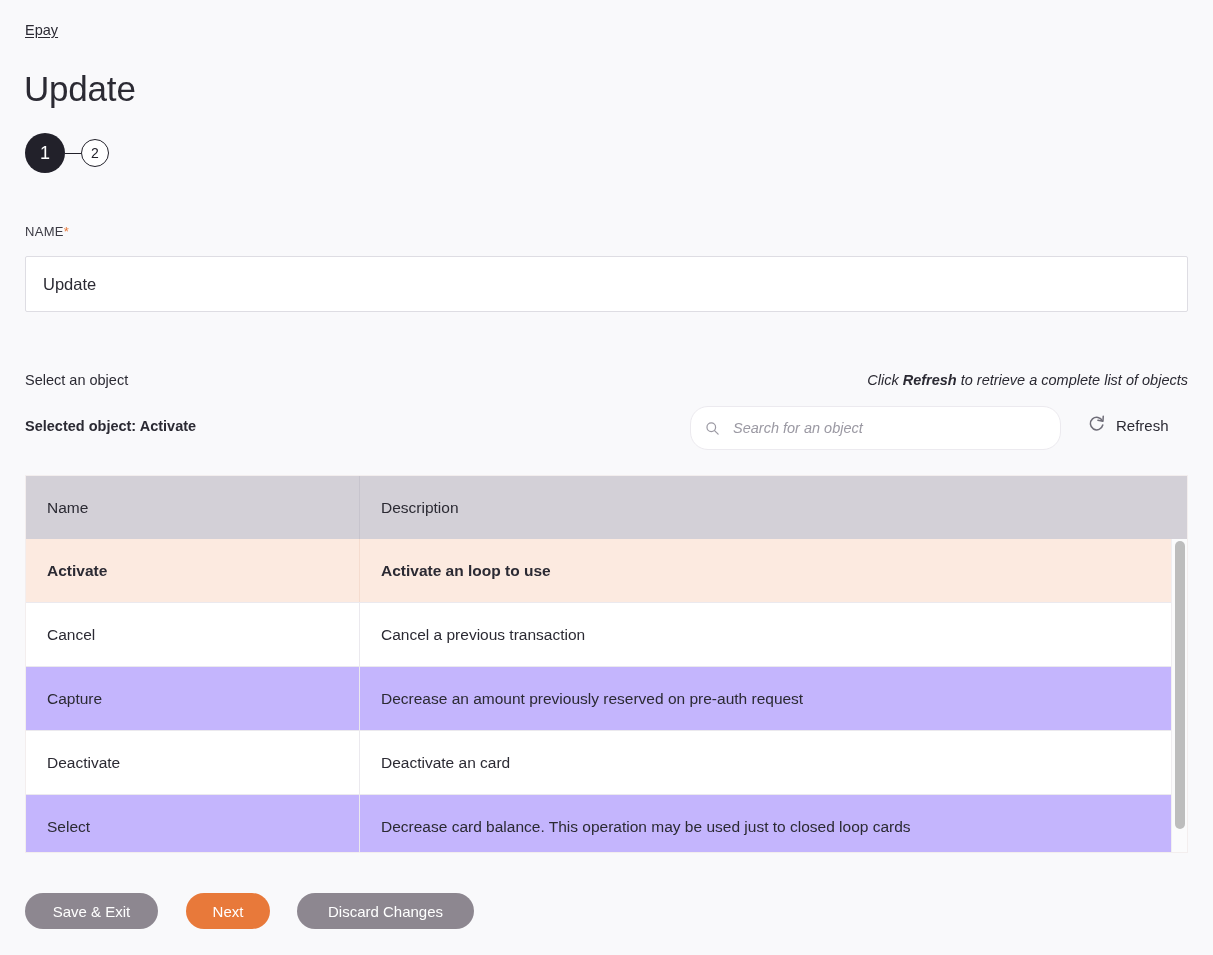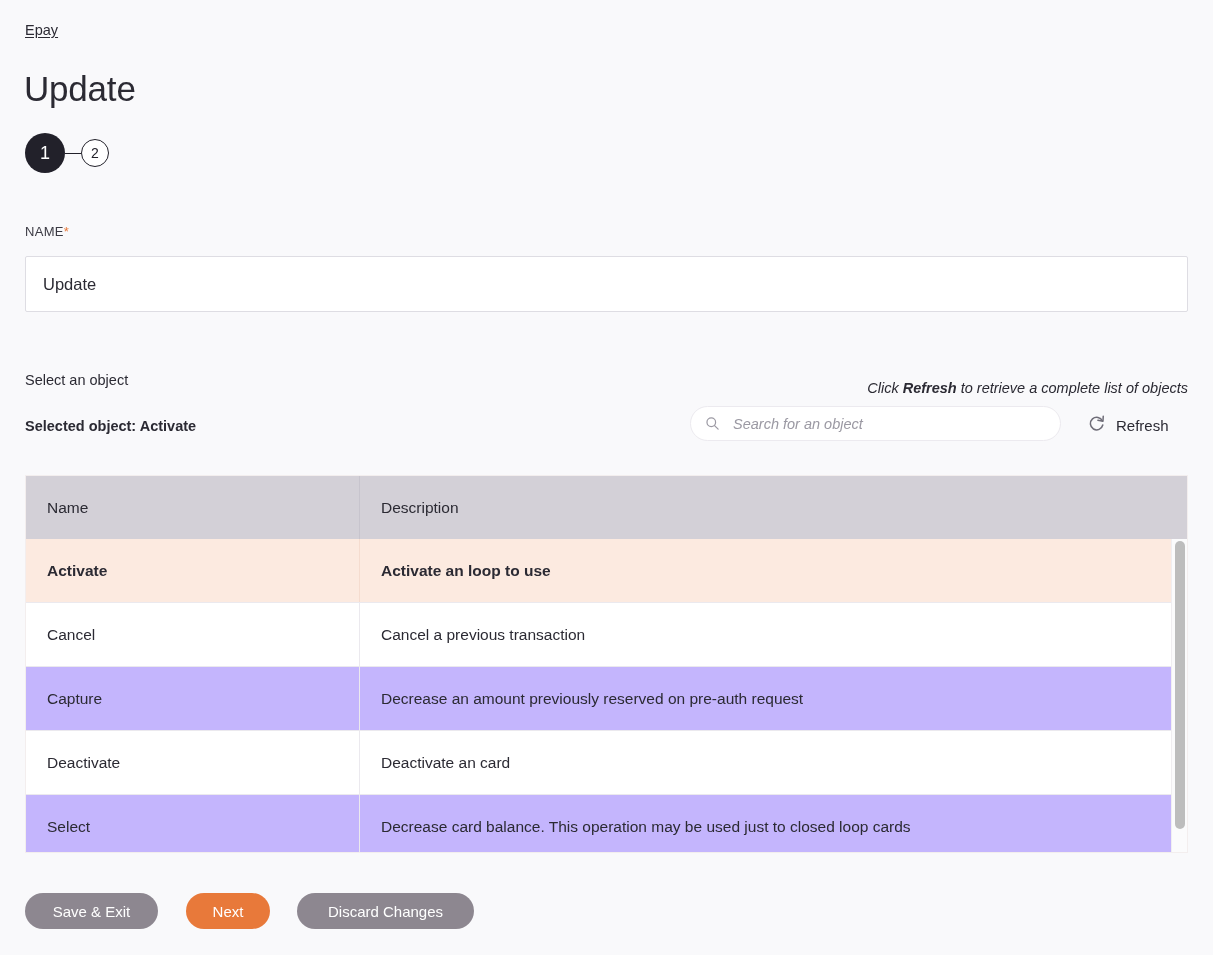--- a/index.html
+++ b/index.html
@@ -121,42 +121,41 @@
   }
   .refresh-hint {
     position: absolute;
     right: 25px;
     top: 371px;
     font-size: 14.5px;
     line-height: 19px;
     font-style: italic;
     color: #2b2a33;
     white-space: nowrap;
-    margin-top: 8px;
   }
   .refresh-hint b { font-weight: 700; font-style: italic; }
 
   .selected-object {
     position: absolute;
     left: 25px;
     top: 417px;
     font-size: 14.5px;
     line-height: 19px;
     font-weight: 700;
     color: #2b2a33;
     text-align: right;
   }
 
   
   .search-wrap {
     position: absolute;
     left: 690px;
     top: 406px;
     width: 371px;
-    height: 35px;
+    height: 44px;
     background: #ffffff;
     border: 1px solid #eceaef;
     border-radius: 18px;
     display: flex;
     align-items: center;
     padding: 0 14px;
   }
   .search-icon { flex: 0 0 auto; display: flex; align-items: center; }
   .search-input {
     border: none;

